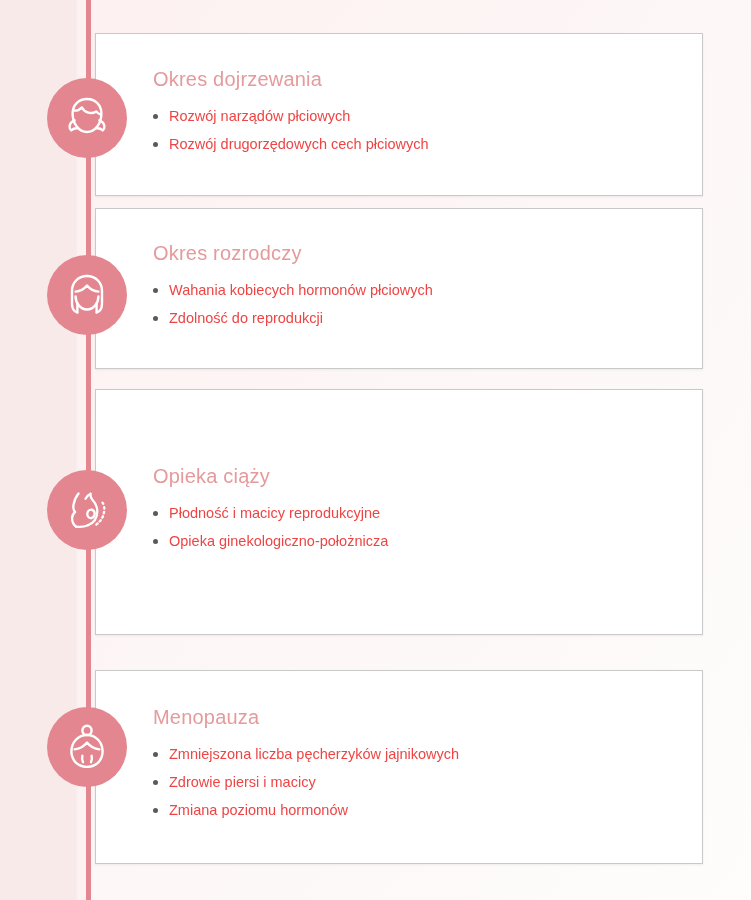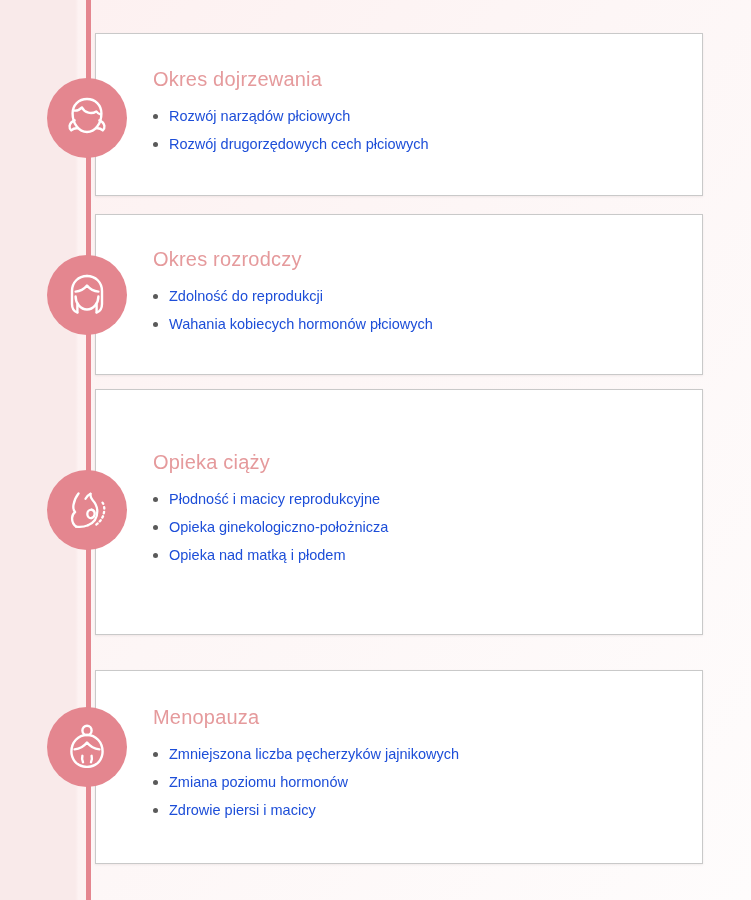--- a/index.html
+++ b/index.html
@@ -63,21 +63,21 @@
     position: absolute;
     left: 95px;
     width: 608px;
     background: #ffffff;
     border: 1px solid #c9c9c9;
     box-sizing: border-box;
     box-shadow: 0 1px 2px rgba(120, 100, 100, 0.10);
   }
 
   .card-1 { top: 33px;  height: 163px; }
-  .card-2 { top: 214px; height: 161px; }
+  .card-2 { top: 208px; height: 161px; }
   .card-3 { top: 389px; height: 246px; }
   .card-4 { top: 670px; height: 194px; }
 
   .card-inner {
     padding: 0 18px 0 55px;
     height: 100%;
     box-sizing: border-box;
     display: flex;
     flex-direction: column;
     justify-content: center;
@@ -94,21 +94,21 @@
   }
 
   .bullet-list {
     list-style: none;
     margin: 0;
     padding: 0;
   }
 
   .bullet-item {
     position: relative;
-    color: #1d4ed8;
+    color: #ef4444;
     font-size: 14.5px;
     line-height: 1.3;
     padding: 0 0 0 18px;
     margin: 9px 0;
     white-space: nowrap;
   }
 
   .bullet-item::before {
     content: "";
     position: absolute;
@@ -167,44 +167,43 @@
           <li class="bullet-item">Rozwój narządów płciowych</li>
           <li class="bullet-item">Rozwój drugorzędowych cech płciowych</li>
         </ul>
       </div>
     </div>
 
     <div class="card card-2">
       <div class="card-inner">
         <div class="card-title">Okres rozrodczy</div>
         <ul class="bullet-list">
+          <li class="bullet-item">Wahania kobiecych hormonów płciowych</li>
           <li class="bullet-item">Zdolność do reprodukcji</li>
-          <li class="bullet-item">Wahania kobiecych hormonów płciowych</li>
         </ul>
       </div>
     </div>
 
     <div class="card card-3">
       <div class="card-inner">
         <div class="card-title">Opieka ciąży</div>
         <ul class="bullet-list">
           <li class="bullet-item">Płodność i macicy reprodukcyjne</li>
           <li class="bullet-item">Opieka ginekologiczno-położnicza</li>
-          <li class="bullet-item">Opieka nad matką i płodem</li>
         </ul>
       </div>
     </div>
 
     <div class="card card-4">
       <div class="card-inner">
         <div class="card-title">Menopauza</div>
         <ul class="bullet-list">
           <li class="bullet-item">Zmniejszona liczba pęcherzyków jajnikowych</li>
+          <li class="bullet-item">Zdrowie piersi i macicy</li>
           <li class="bullet-item">Zmiana poziomu hormonów</li>
-          <li class="bullet-item">Zdrowie piersi i macicy</li>
         </ul>
       </div>
     </div>
 
   </div>
 
   <div class="badges">
 
     <div class="badge badge-1">
       <span>

